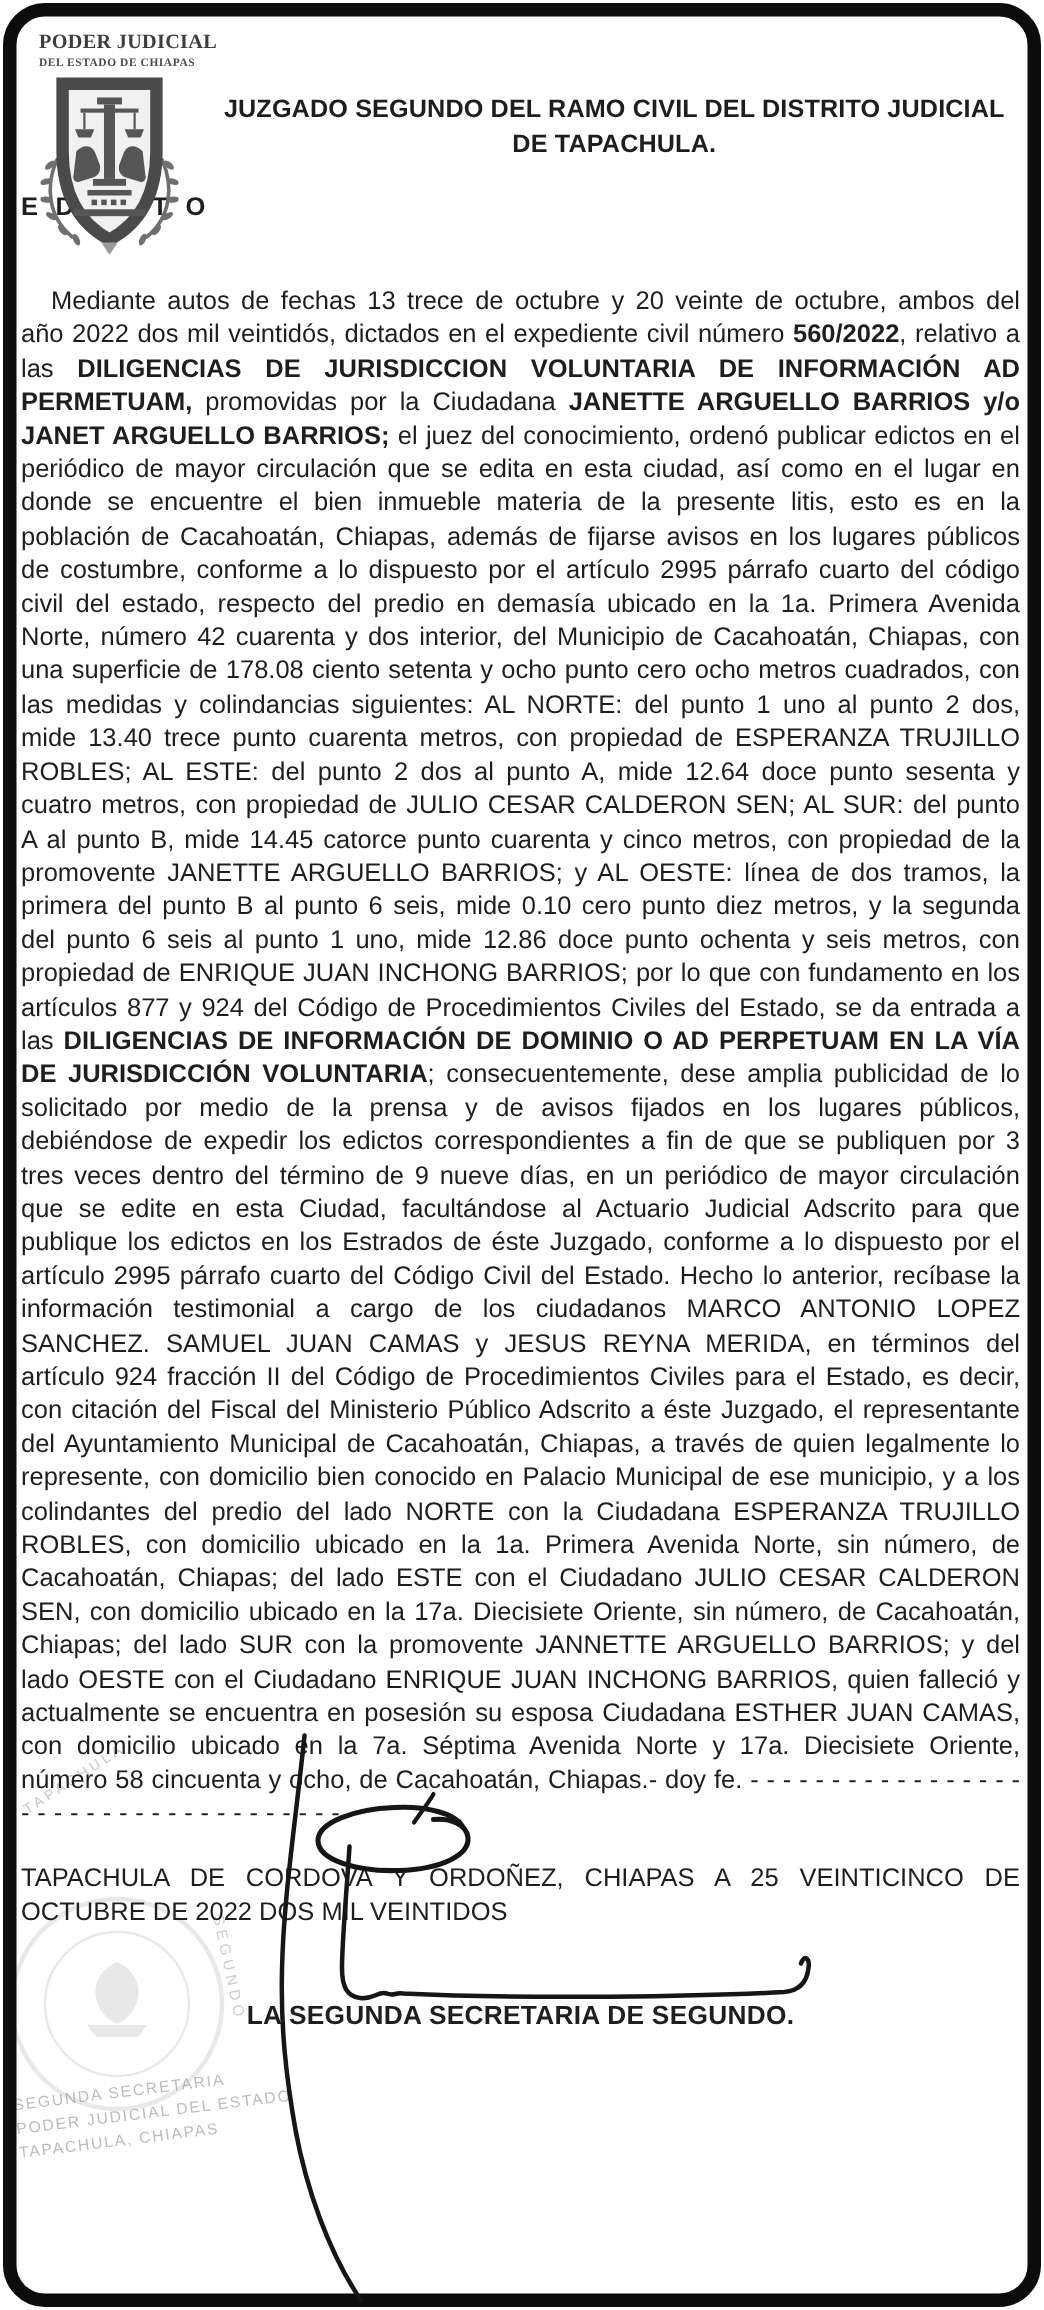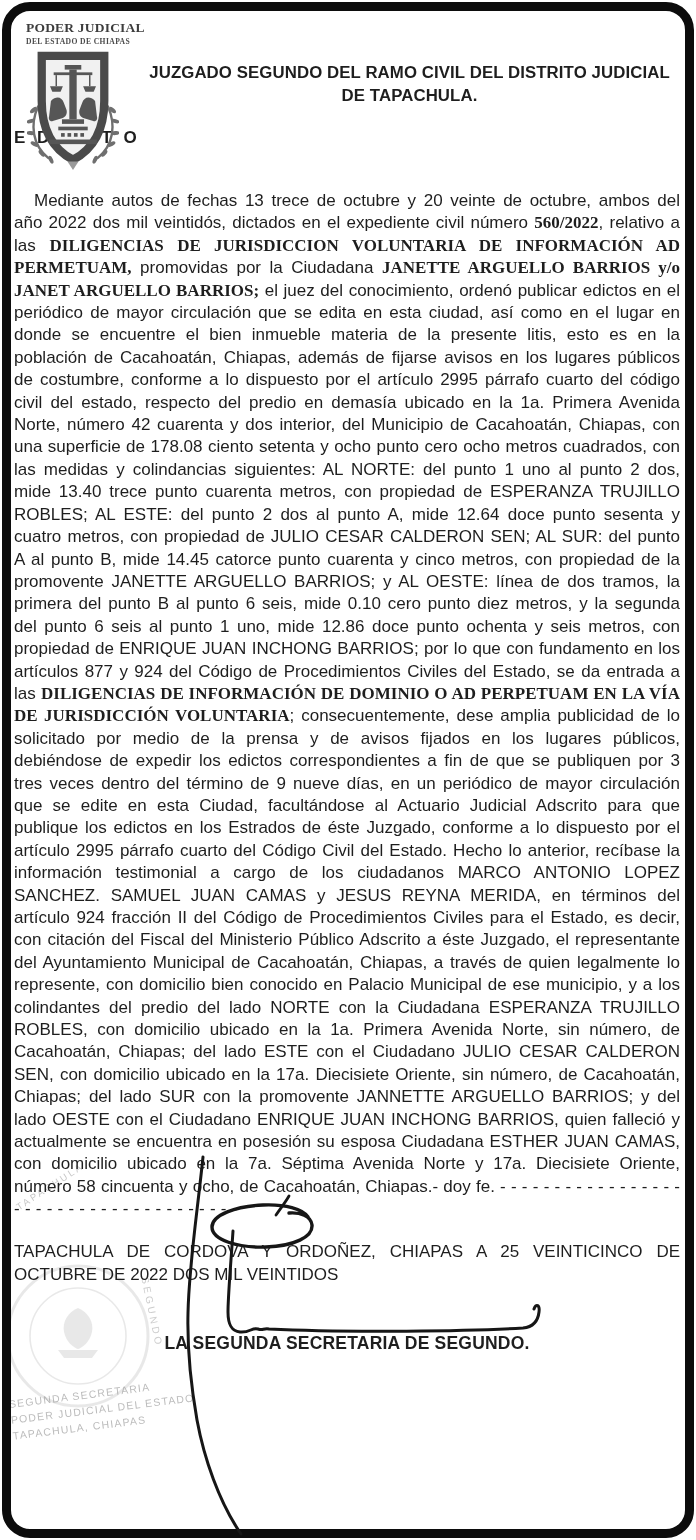--- a/index.html
+++ b/index.html
@@ -30,21 +30,21 @@
   .edicto{
     position:absolute;left:14px;right:30px;top:128px;text-align:left;
     font-weight:bold;font-size:17px;letter-spacing:3.5px;z-index:1;
   }
   
   .body-text{
     position:absolute;left:14px;top:190px;width:666px;margin:0;
     font-size:17px;line-height:22.4px;text-align:justify;text-align-last:left;
     text-indent:20px;word-spacing:.5px;max-height:1046px;overflow:hidden;z-index:1;
   }
-  .body-text .b{font-weight:bold;font-family:Liberation Serif, serif;}
+  .body-text .b{font-weight:bold;}
   
   .dateline{
     position:absolute;left:14px;top:1240px;width:666px;margin:0;
     font-size:17px;line-height:23px;text-align:justify;text-align-last:left;z-index:1;
   }
   .sig-block{position:absolute;left:14px;top:1332px;width:666px;text-align:center;z-index:1;}
   .sig-name{font-weight:bold;font-size:17.5px;line-height:23px;letter-spacing:.2px;}
   .sig-title{font-weight:bold;font-size:17.5px;line-height:23px;letter-spacing:.2px;}
   
   .stamp-circle{position:absolute;left:-5px;top:1258px;opacity:.16;z-index:0;}

